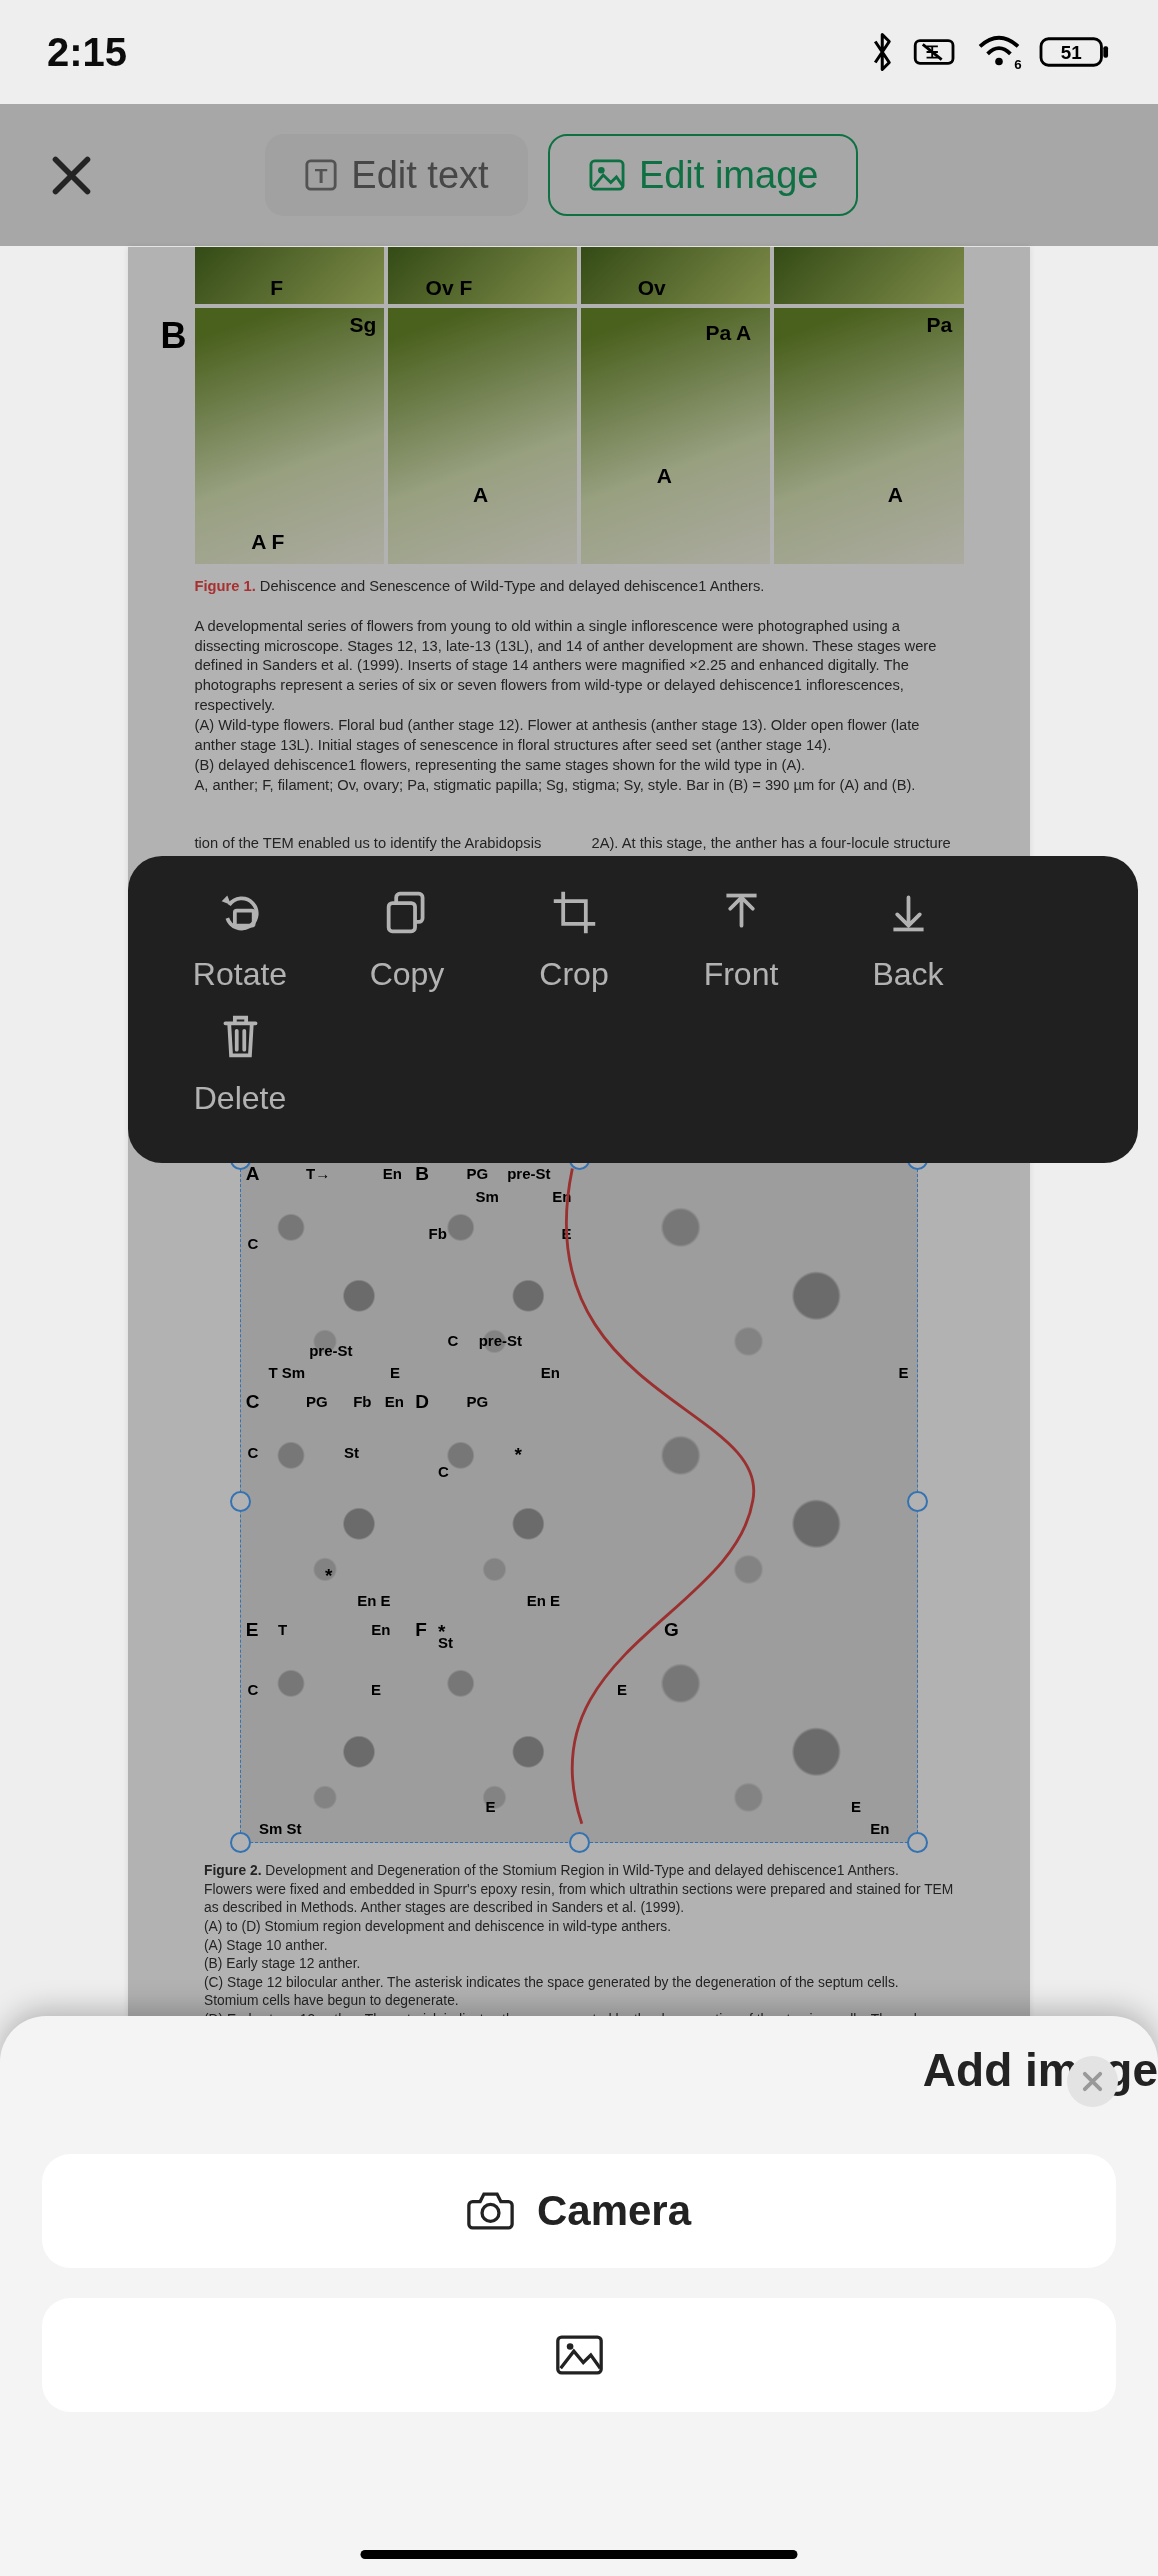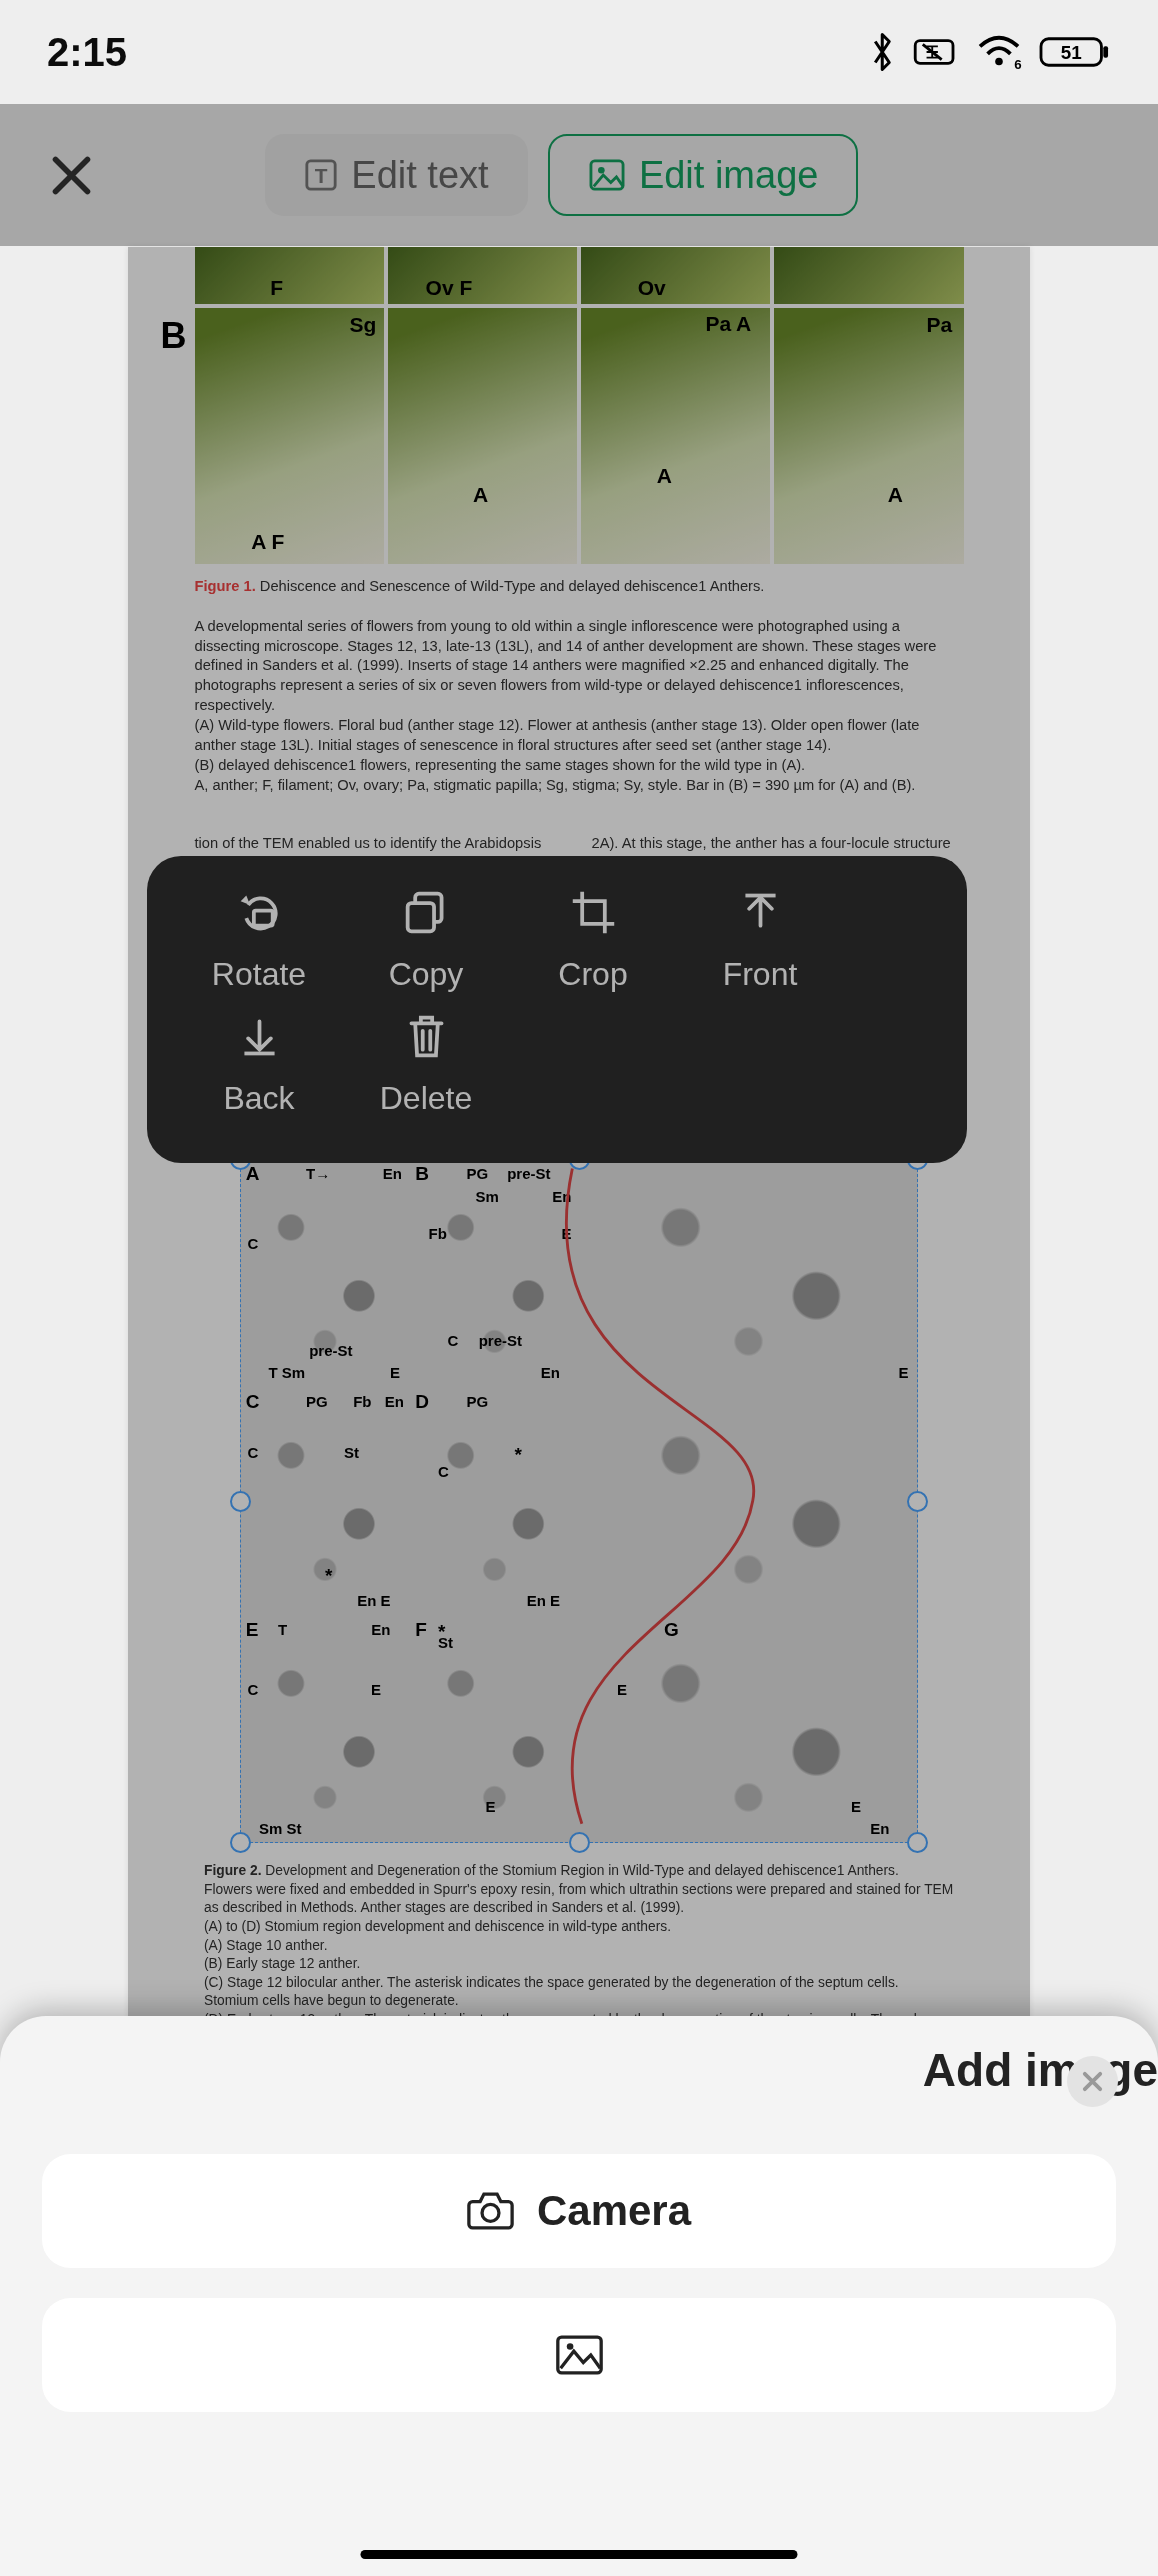--- a/index.html
+++ b/index.html
@@ -45,21 +45,21 @@
   .tem-cell { background:#e0e0e0; background-image: radial-gradient(circle at 30% 30%, #aaa 6%, transparent 7%), radial-gradient(circle at 70% 60%, #999 8%, transparent 9%), radial-gradient(circle at 50% 80%, #bbb 5%, transparent 6%); position:relative; font-size:17px; color:#000; font-weight:700;}
   .tem-cell .pl { position:absolute; font-size:19px; font-weight:800; }
   .handle { position:absolute; width:21px; height:21px; background:#fff; border:2.8px solid #4aa3ff; border-radius:50%; }
   .h-tl{top:-10.4px;left:-10.4px} .h-tr{top:-10.4px;right:-10.4px} .h-bl{bottom:-10.4px;left:-10.4px} .h-br{bottom:-10.4px;right:-10.4px}
   .h-tm{top:-10.4px;left:calc(50% - 10.4px)} .h-bm{bottom:-10.4px;left:calc(50% - 10.4px)} .h-ml{left:-10.4px;top:calc(50% - 10.4px)} .h-mr{right:-10.4px;top:calc(50% - 10.4px)}
   .curve { position:absolute; inset:0; pointer-events:none; }
 
   .fig2cap { position:absolute; left:76px; top:1615px; right:76px; font-size:13.8px; line-height:1.35; color:#333;}
 
   
-  .context-popup { position:absolute; left:147px; top:856px; width:820px; background:#2d2d2d; border-radius:34px; padding: 32px 28.5px 26.6px; color:#fff; z-index:5;}
+  .context-popup { position:absolute; left:128px; top:856px; width:1010px; background:#2d2d2d; border-radius:34px; padding: 32px 28.5px 26.6px; color:#fff; z-index:5;}
   .ctx-row { display:flex; flex-wrap:wrap; }
   .ctx-item { width:167px; display:flex; flex-direction:column; align-items:center; gap:19px; margin-bottom:19px;}
   .ctx-item span { font-size:32px; font-weight:400; }
   .ctx-ico { width:49px; height:49px; display:flex; align-items:center; justify-content:center;}
 
   
   .sheet { position:absolute; left:0; right:0; bottom:0; height:560px; background:#f4f4f4; border-radius:46px 46px 0 0; z-index:20; box-shadow: 0 -5.7px 28.5px rgba(0,0,0,.25);}
   .sheet-header { position:relative; text-align:right; padding-top:27px; }
   .sheet-title { font-size:46px; font-weight:700; color:#222; }
   .sheet-close { position:absolute; right:40px; top:40px; width:51px; height:51px; border-radius:50%; background:#e3e3e3; display:flex; align-items:center; justify-content:center;}
@@ -143,21 +143,21 @@
       <div class="fig1-grid fig1-row2" style="position:relative; margin-top:3.8px;">
         <span class="row-label" style="left:-34px;">B</span>
         <div class="fig1-cell">
             <span class="fig1-lbl" style="top:5.7px;right:7.6px">Sg</span>
             <span class="fig1-lbl" style="bottom:9.5px;left:30%">A   F</span>
           </div>
         <div class="fig1-cell">
             <span class="fig1-lbl" style="bottom:57px;left:45%">A</span>
           </div>
         <div class="fig1-cell">
-            <span class="fig1-lbl" style="top:4px;right:19px">Pa  A</span>
+            <span class="fig1-lbl" style="top:13px;right:19px">Pa  A</span>
             <span class="fig1-lbl" style="bottom:76px;left:40%">A</span>
           </div>
         <div class="fig1-cell">
             <span class="fig1-lbl" style="top:5.7px;right:11.4px">Pa</span>
             <span class="fig1-lbl" style="bottom:57px;left:60%">A</span>
           </div>
       </div>
 
       <div class="caption">
         <b><span>Figure 1.</span></b><span> Dehiscence and Senescence of Wild-Type and delayed dehiscence1 Anthers.</span><br><br>

